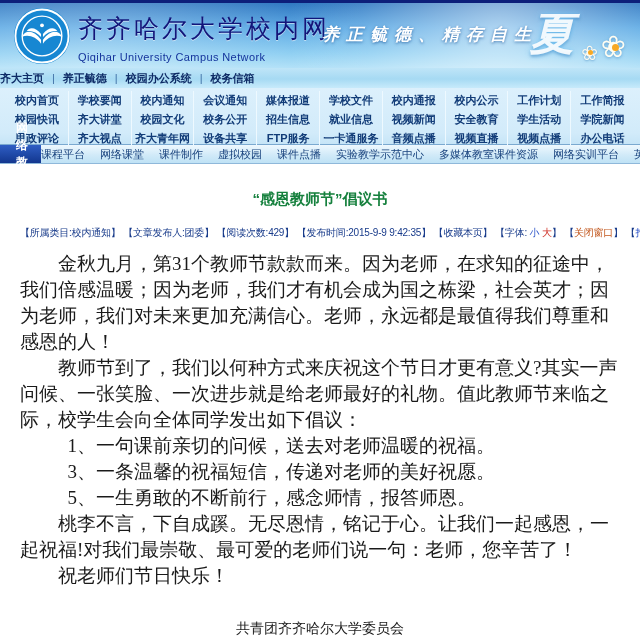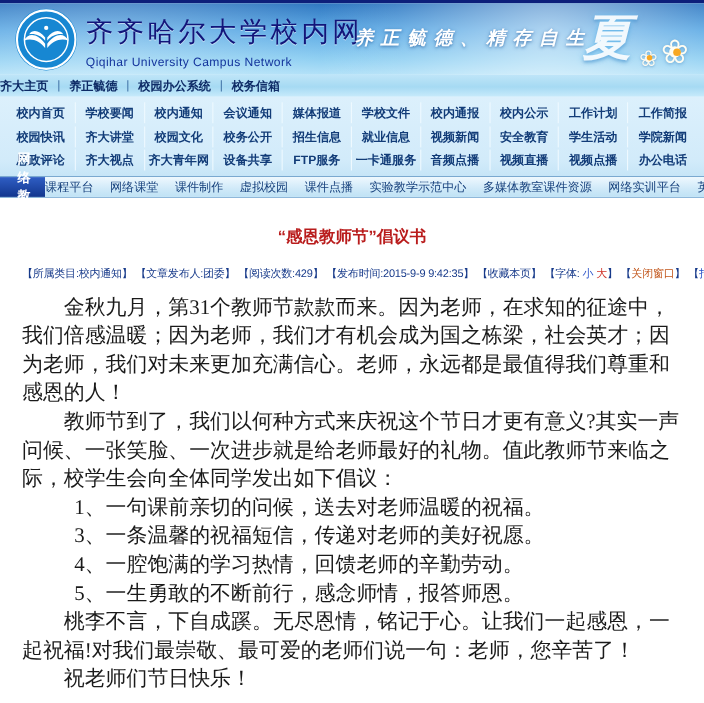--- a/index.html
+++ b/index.html
@@ -39,21 +39,21 @@
   .quick-links {
     height:20px; display:flex; align-items:center; justify-content:flex-start; gap:8px;
     background:linear-gradient(180deg,#bfe5f8 0%, #a6daf3 55%, #c7eafb 100%);
     font-size:11px; font-weight:bold; color:#0e2b66;
   }
   .quick-links .sep { color:#3f70a5; font-weight:normal; }
   .quick-links a { cursor:pointer; }
 
   
   .nav-grid {
-    height:72px; background:linear-gradient(180deg,#dcf0fc 0%, #d2ebfa 80%, #c6e5f7 100%);
+    height:56px; background:linear-gradient(180deg,#dcf0fc 0%, #d2ebfa 80%, #c6e5f7 100%);
     display:grid; grid-template-columns:repeat(10,1fr); align-content:space-evenly;
     padding:3px 6px;
   }
   .nav-cell { text-align:center; font-size:11px; font-weight:bold; color:#123c78;
               border-right:1px solid #eef9ff; padding:2px 0; cursor:pointer; white-space:nowrap; }
   .nav-grid .nav-cell:nth-child(10n) { border-right:none; }
 
   
   .teach-bar { height:20px; display:flex; border-top:1px solid #7aa9d0; border-bottom:1px solid #8fb8da; }
   .teach-label { background:linear-gradient(180deg,#2f5ec4 0%, #12368e 100%);
@@ -61,21 +61,21 @@
                  display:flex; align-items:center; padding:0 10px 0 16px; }
   .teach-stripes { width:30px;
      background:linear-gradient(115deg,#12368e 35%, #ffffff 35%, #ffffff 45%, #3f77cf 45%, #3f77cf 62%, #ffffff 62%, #ffffff 72%, #bfe0f5 72%); }
   .teach-links { flex:1; display:flex; align-items:center; justify-content:center; gap:15px;
                  background:linear-gradient(180deg,#eef8fe 0%, #cfe9f8 60%, #bfe2f5 100%);
                  font-size:11px; color:#16407c; }
   .teach-links span { cursor:pointer; white-space:nowrap; }
 
   
   .content { padding:26px 20px 0; }
-  .article-title { text-align:center; font-size:15px; font-weight:bold; color:#b91c1c;
+  .article-title { text-align:center; font-size:15px; font-weight:bold; color:#15803d;
                    font-family:"Liberation Sans", sans-serif; }
   .meta { margin-top:17px; text-align:center; font-size:10px; color:#173a8a;
           white-space:nowrap; letter-spacing:-.2px; }
   .meta .lnk { cursor:pointer; }
   .meta .font-small { color:#2a52c8; }
   .meta .font-large { color:#d0342a; }
   .meta .close-win { color:#c2561c; }
   .meta .print { color:#2a52c8; }
 
   .article-body { margin-top:11px; font-size:19px; line-height:26px; color:#1a1a1a;
@@ -183,21 +183,20 @@
     <span>【字体:</span><span class="lnk font-small"> 小</span><span class="lnk font-large"> 大</span><span>】</span>
     <span>【</span><span class="lnk close-win">关闭窗口</span><span>】</span>
     <span>【</span><span class="lnk print">打印此文</span>
   </div>
 
   <div class="article-body">
     <p class="indent">金秋九月，第31个教师节款款而来。因为老师，在求知的征途中，我们倍感温暖；因为老师，我们才有机会成为国之栋梁，社会英才；因为老师，我们对未来更加充满信心。老师，永远都是最值得我们尊重和感恩的人！</p>
     <p class="indent">教师节到了，我们以何种方式来庆祝这个节日才更有意义?其实一声问候、一张笑脸、一次进步就是给老师最好的礼物。值此教师节来临之际，校学生会向全体同学发出如下倡议：</p>
     <p class="proposal">1、一句课前亲切的问候，送去对老师温暖的祝福。</p>
     <p class="proposal">3、一条温馨的祝福短信，传递对老师的美好祝愿。</p>
-    <p class="proposal">4、一腔饱满的学习热情，回馈老师的辛勤劳动。</p>
     <p class="proposal">5、一生勇敢的不断前行，感念师情，报答师恩。</p>
     <p class="indent">桃李不言，下自成蹊。无尽恩情，铭记于心。让我们一起感恩，一起祝福!对我们最崇敬、最可爱的老师们说一句：老师，您辛苦了！</p>
     <p class="indent">祝老师们节日快乐！</p>
   </div>
 
   <div class="signature">
     <div>共青团齐齐哈尔大学委员会</div>
 
   </div>
 </div>

